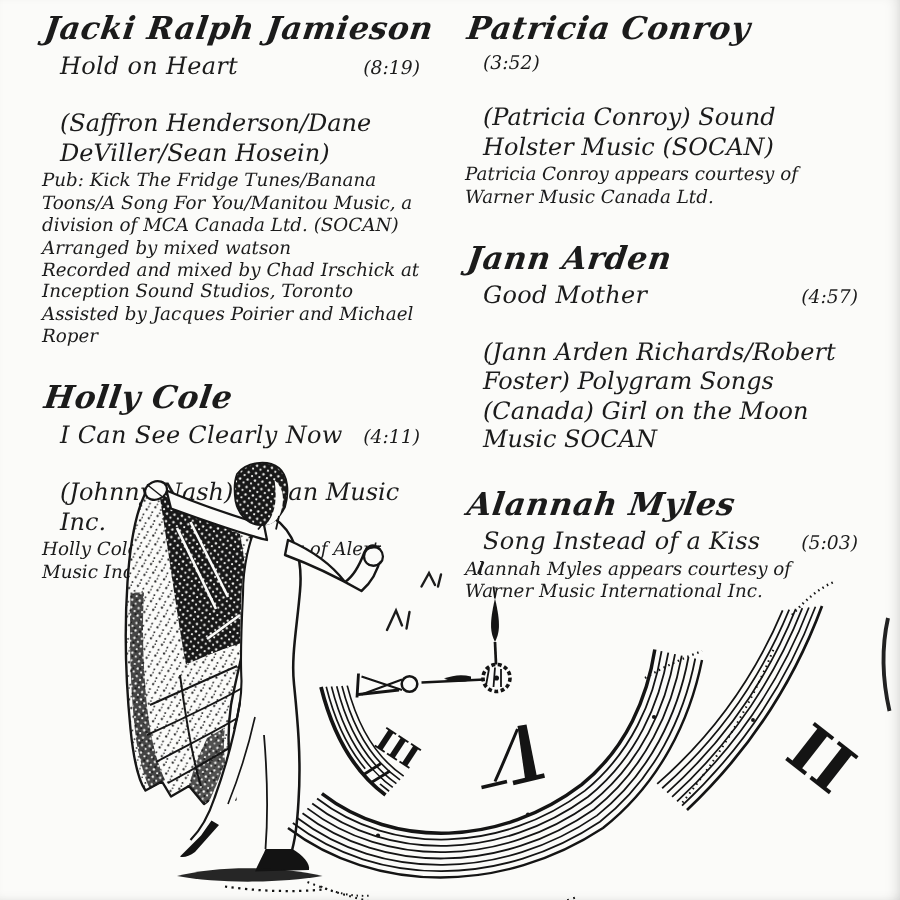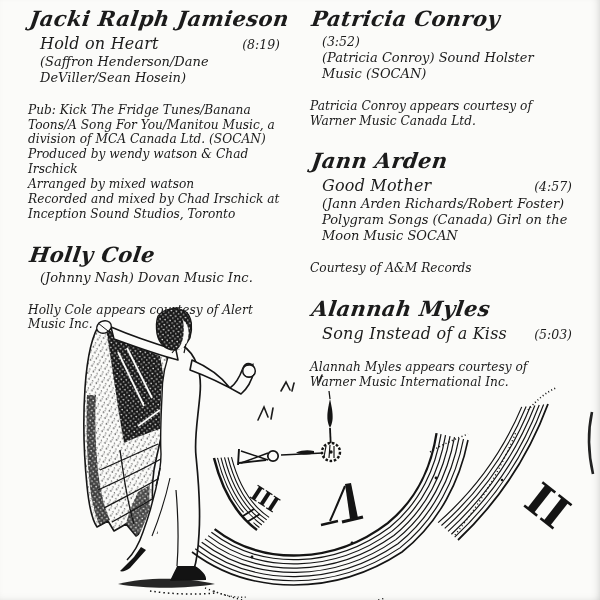--- a/index.html
+++ b/index.html
@@ -16,49 +16,53 @@
   .artist{
     margin:0 0 3px 0;font-size:21px;font-style:italic;font-weight:bold;
     transform:skewX(-8deg);transform-origin:0 100%;letter-spacing:.4px;white-space:nowrap;
   }
   .title-row{
     display:flex;justify-content:space-between;align-items:baseline;
     padding-left:12px;font-style:italic;margin-top:2px;
   }
   .title{font-size:16px;letter-spacing:.2px;}
   .duration{font-size:12.5px;}
-  .credit{padding-left:12px;font-style:italic;font-size:13px;line-height:1.22;margin-top:1px;}
-  .notes{margin-top:17px;font-style:italic;font-size:12.2px;line-height:1.22;}
+  .credit{padding-left:12px;font-style:italic;font-size:16px;line-height:1.22;margin-top:19px;}
+  .notes{margin-top:2px;font-style:italic;font-size:12.2px;line-height:1.22;}
   .notes p{margin:0;}
   .art{position:absolute;left:0;top:300px;}
   svg text{font-family:"DejaVu Serif",serif;}
 </style>
 </head>
 <body>
 
 <div class="page">
 
   <div class="col col-left">
     <section class="entry">
       <h2 class="artist">Jacki Ralph Jamieson</h2>
       <div class="title-row">
         <span class="title">Hold on Heart</span>
         <span class="duration">(8:19)</span>
       </div>
       <div class="credit">(Saffron Henderson/Dane DeViller/Sean Hosein)</div>
       <div class="notes">
         <p>Pub: Kick The Fridge Tunes/Banana Toons/A Song For You/Manitou Music, a division of MCA Canada Ltd. (SOCAN)</p>
-        <p>Produced by wendy watson &amp; Chad Irschick</p>
         <p>Arranged by mixed watson</p>
         <p>Recorded and mixed by Chad Irschick at Inception Sound Studios, Toronto</p>
+        <p>Assisted by Jacques Poirier and Michael Roper</p>
       </div>
     </section>
 
     <section class="entry">
       <h2 class="artist">Holly Cole</h2>
+      <div class="title-row">
+        <span class="title">I Can See Clearly Now</span>
+        <span class="duration">(4:11)</span>
+      </div>
       <div class="credit">(Johnny Nash) Dovan Music Inc.</div>
       <div class="notes">
         <p>Holly Cole appears courtesy of Alert Music Inc.</p>
       </div>
     </section>
   </div>
 
   <div class="col col-right">
     <section class="entry">
       <h2 class="artist">Patricia Conroy</h2>
@@ -71,23 +75,20 @@
       </div>
     </section>
 
     <section class="entry">
       <h2 class="artist">Jann Arden</h2>
       <div class="title-row">
         <span class="title">Good Mother</span>
         <span class="duration">(4:57)</span>
       </div>
       <div class="credit">(Jann Arden Richards/Robert Foster) Polygram Songs (Canada) Girl on the Moon Music SOCAN</div>
-      <div class="notes">
-        <p>Courtesy of A&amp;M Records</p>
-      </div>
     </section>
 
     <section class="entry">
       <h2 class="artist">Alannah Myles</h2>
       <div class="title-row">
         <span class="title">Song Instead of a Kiss</span>
         <span class="duration">(5:03)</span>
       </div>
       <div class="notes">
         <p>Alannah Myles appears courtesy of Warner Music International Inc.</p>

